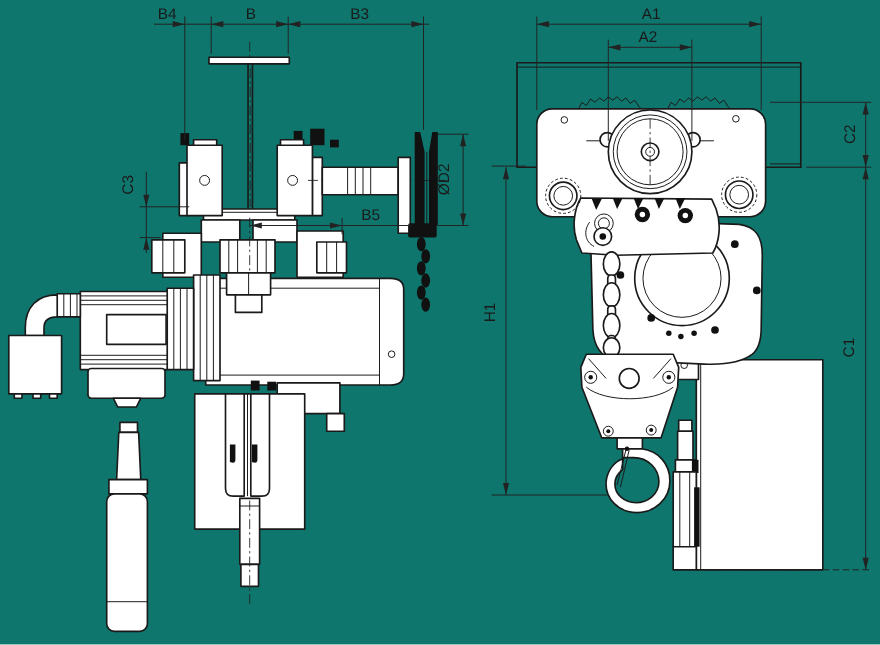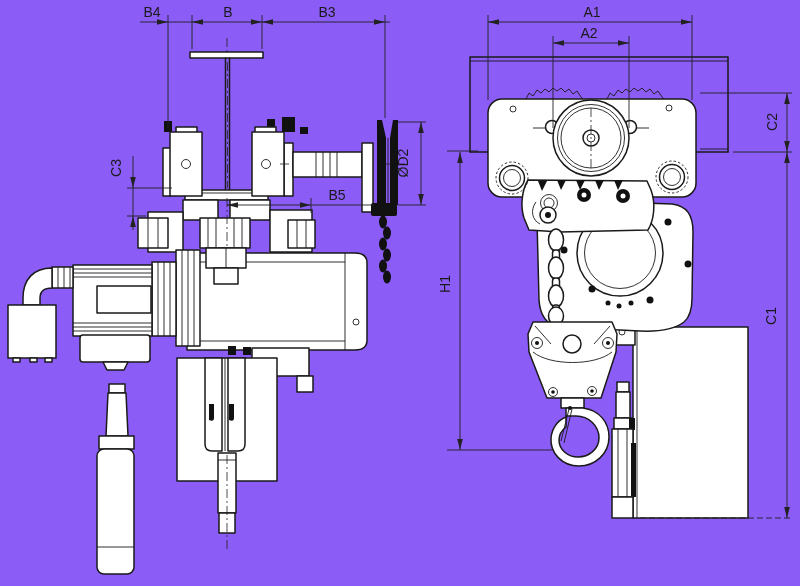--- a/index.html
+++ b/index.html
@@ -1,17 +1,17 @@
 <!DOCTYPE html>
 <html><head>
 <meta charset="utf-8">
 <style>
   html,body{margin:0;padding:0;background:#fff;}
   .canvas{
-    position:relative;width:800px;height:586px;background:#8b5cf6;
+    position:relative;width:800px;height:586px;background:#0f766e;
     font-family:"Liberation Sans", sans-serif;overflow:hidden;
   }
   svg{display:block;}
   .part{stroke:#1a1a1a;stroke-width:1.5;fill:none;stroke-linejoin:round;stroke-linecap:round;}
   .partw{stroke:#1a1a1a;stroke-width:1.5;fill:#ffffff;stroke-linejoin:round;}
   .thin{stroke:#1a1a1a;stroke-width:0.9;fill:none;}
   .blk{fill:#111111;stroke:none;}
   .dim{stroke:#222222;stroke-width:0.9;fill:none;}
   .dimdash{stroke:#222222;stroke-width:0.9;fill:none;stroke-dasharray:6 3;}
   .cl{stroke:#222222;stroke-width:0.8;fill:none;stroke-dasharray:9 3 2 3;}

